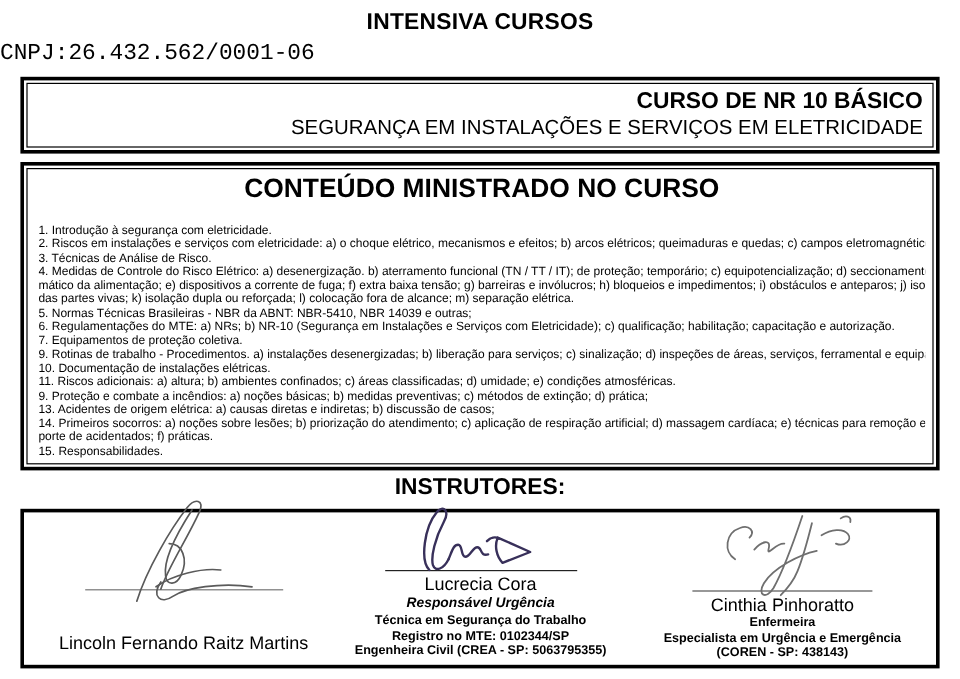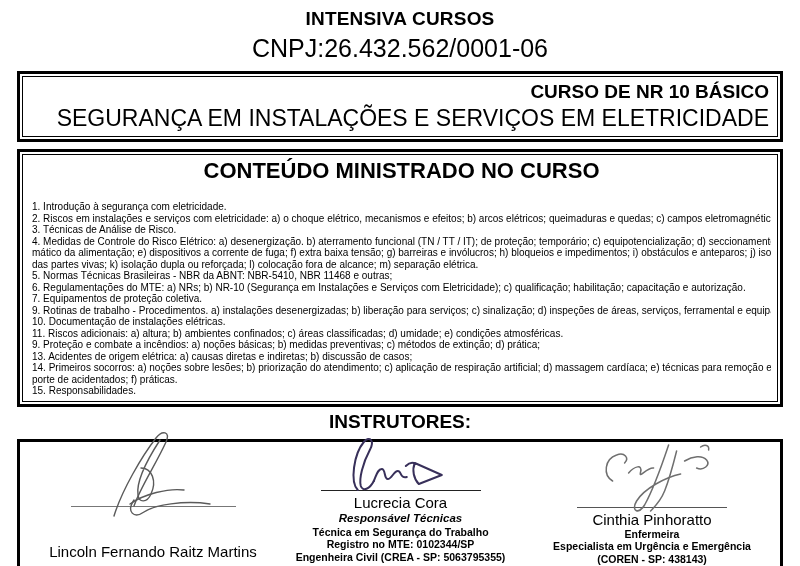--- a/index.html
+++ b/index.html
@@ -4,28 +4,28 @@
 <style>
   html,body { margin:0; padding:0; }
   body {
     width:800px; height:566px; background:#ffffff; color:#000000;
     font-family:"Liberation Sans","DejaVu Sans",sans-serif;
     -webkit-font-smoothing:antialiased; overflow:hidden;
   }
   .page { position:relative; width:800px; height:566px; }
 
   .company { padding-top:9px; font-size:19px; font-weight:700; text-align:center; line-height:1.1; letter-spacing:.2px; }
-  .cnpj { margin-top:3px; font-size:25px; text-align:center; line-height:1.2; }
+  .cnpj { margin-top:3px; font-size:19px; text-align:left; line-height:1.2;font-family:Liberation Mono, monospace; }
 
   .dbox { margin:8px 17px 0; border:3px solid #000; padding:2px; }
   .dbox-inner { border:1px solid #000; }
 
   #course-box .dbox-inner { padding:3px 8px 4px; text-align:right; }
   .course-title { font-size:19px; font-weight:700; line-height:1.22; }
-  .course-subtitle { font-size:23px; line-height:1.22; margin-top:1px; }
+  .course-subtitle { font-size:17px; line-height:1.22; margin-top:1px; }
 
   #content-box { margin-top:7px; }
   #content-box .dbox-inner { padding:3px 6px 4px 9px; }
   .content-title { text-align:center; font-size:22px; font-weight:700; line-height:1.15; margin-bottom:18px; }
   .content-lines { font-size:10px; line-height:11.5px; white-space:nowrap; overflow:hidden; }
   .content-lines div { height:11.5px; }
 
   .instructors-heading { margin-top:4px; text-align:center; font-size:19px; font-weight:700; line-height:1.2; }
 
   #instructors-box { margin:5px 17px 0; border:3px solid #000; height:124px; display:flex; align-items:flex-start; padding:3px 0 0 4px; }
@@ -71,21 +71,21 @@
   <div class="dbox" id="content-box">
     <div class="dbox-inner">
       <div class="content-title">CONTEÚDO MINISTRADO NO CURSO</div>
       <div class="content-lines">
         <div>1. Introdução à segurança com eletricidade.</div>
         <div>2. Riscos em instalações e serviços com eletricidade: a) o choque elétrico, mecanismos e efeitos; b) arcos elétricos; queimaduras e quedas; c) campos eletromagnéticos.</div>
         <div>3. Técnicas de Análise de Risco.</div>
         <div>4. Medidas de Controle do Risco Elétrico: a) desenergização. b) aterramento funcional (TN / TT / IT); de proteção; temporário; c) equipotencialização; d) seccionamento auto-</div>
         <div>mático da alimentação; e) dispositivos a corrente de fuga; f) extra baixa tensão; g) barreiras e invólucros; h) bloqueios e impedimentos; i) obstáculos e anteparos; j) isolamento</div>
         <div>das partes vivas; k) isolação dupla ou reforçada; l) colocação fora de alcance; m) separação elétrica.</div>
-        <div>5. Normas Técnicas Brasileiras - NBR da ABNT: NBR-5410, NBR 11468 e outras;</div>
+        <div>5. Normas Técnicas Brasileiras - NBR da ABNT: NBR-5410, NBR 14039 e outras;</div>
         <div>6. Regulamentações do MTE: a) NRs; b) NR-10 (Segurança em Instalações e Serviços com Eletricidade); c) qualificação; habilitação; capacitação e autorização.</div>
         <div>7. Equipamentos de proteção coletiva.</div>
         <div>9. Rotinas de trabalho - Procedimentos. a) instalações desenergizadas; b) liberação para serviços; c) sinalização; d) inspeções de áreas, serviços, ferramental e equipamento;</div>
         <div>10. Documentação de instalações elétricas.</div>
         <div>11. Riscos adicionais: a) altura; b) ambientes confinados; c) áreas classificadas; d) umidade; e) condições atmosféricas.</div>
         <div>9. Proteção e combate a incêndios: a) noções básicas; b) medidas preventivas; c) métodos de extinção; d) prática;</div>
         <div>13. Acidentes de origem elétrica: a) causas diretas e indiretas; b) discussão de casos;</div>
         <div>14. Primeiros socorros: a) noções sobre lesões; b) priorização do atendimento; c) aplicação de respiração artificial; d) massagem cardíaca; e) técnicas para remoção e trans-</div>
         <div>porte de acidentados; f) práticas.</div>
         <div>15. Responsabilidades.</div>
@@ -120,21 +120,21 @@
           <g fill="none" stroke="#38305a" stroke-width="2" stroke-linecap="round" stroke-linejoin="round">
             <path d="M40 54 C32 46 36 18 46 6 C52 -1 57 5 52 14 C45 27 41 43 43 50 C45 56 52 53 56 45"></path>
             <path d="M56 45 C59 38 60 33 64 33 C68 33 66 43 70 43 C74 43 76 35 80 35 C84 35 82 43 89 41"></path>
             <path d="M97 27 L124 39 L101 48 C96 43 94 34 97 27 Z"></path>
             <path d="M88 30 C91 27 95 26 98 28"></path>
           </g>
         </svg>
         <div class="sig-line"></div>
       </div>
       <div class="name">Lucrecia Cora</div>
-      <div class="role">Responsável Técnicas</div>
+      <div class="role">Responsável Urgência</div>
       <div class="cred">Técnica em Segurança do Trabalho</div>
       <div class="cred">Registro no MTE: 0102344/SP</div>
       <div class="cred">Engenheira Civil (CREA - SP: 5063795355)</div>
     </div>
 
     <div class="col col3">
       <div class="sig-zone">
         <svg class="sig-svg sig3" width="170" height="86" viewBox="0 0 170 86">
           <g fill="none" stroke="#6f6f6f" stroke-width="1.5" stroke-linecap="round">
             <path d="M32 42 C22 36 24 20 36 16 C44 13 49 19 44 24"></path>

